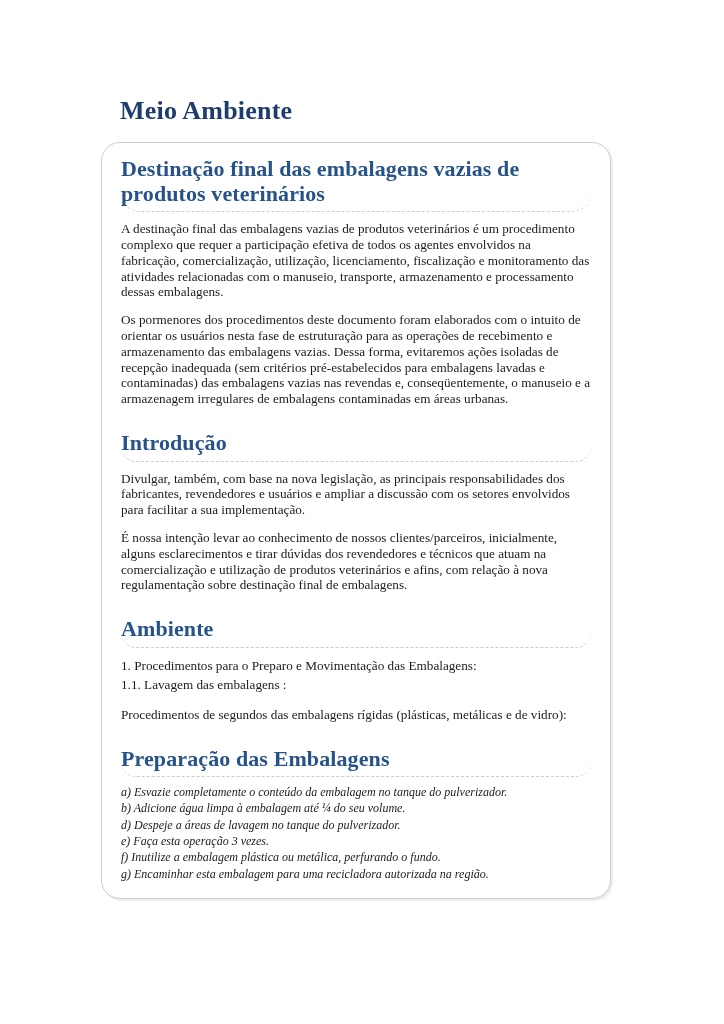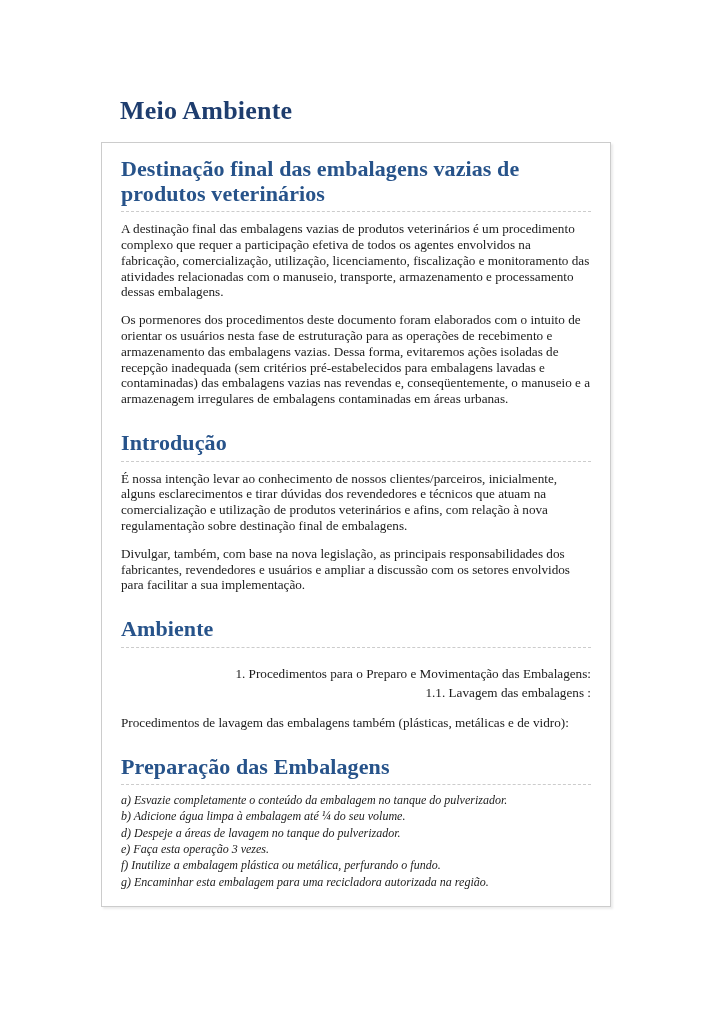--- a/index.html
+++ b/index.html
@@ -1,15 +1,15 @@
 <!DOCTYPE html>
 <html lang="pt" style="--page-title-color: #1e3d6e; --section-heading-color: #27538a; --body-text-color: #1b1b1b; --box-border-color: #cccccc; --divider-color: #cccccc;"><head>
 <meta charset="utf-8">
 <style>
-  * { box-sizing: border-box; }
+  * { box-sizing: border-box; border-radius: 19px; }
   html, body { margin: 0; padding: 0; background: #ffffff; }
   .page {
     position: relative;
     width: 724px;
     height: 1024px;
     background: #ffffff;
     font-family: "Liberation Serif", serif;
     color: var(--body-text-color, #1b1b1b);
     overflow: hidden;
   }
@@ -43,21 +43,21 @@
     padding-bottom: 5px;
     border-bottom: 1px dashed var(--divider-color, #cccccc);
     letter-spacing: 0.1px;
   }
   .section-heading.first { margin-top: 2px; }
   .body-para {
     font-size: 13.2px;
     line-height: 15.8px;
     margin: 9px 0 12px 0;
   }
-  .numbered-block { margin: 16px 0 12px 0; text-align: right; }
+  .numbered-block { margin: 8px 0 12px 0; }
   .numbered-line {
     font-size: 13.2px;
     line-height: 19.5px;
   }
   .steps { margin: 7px 0 2px 0; }
   .step-line {
     font-size: 12px;
     line-height: 16.3px;
     font-style: italic;
   }
@@ -73,32 +73,32 @@
     <div class="article-box">
 
       <h2 class="section-heading first">Destinação final das embalagens vazias de produtos veterinários</h2>
 
       <p class="body-para">A destinação final das embalagens vazias de produtos veterinários é um procedimento complexo que requer a participação efetiva de todos os agentes envolvidos na fabricação, comercialização, utilização, licenciamento, fiscalização e monitoramento das atividades relacionadas com o manuseio, transporte, armazenamento e processamento dessas embalagens.</p>
 
       <p class="body-para">Os pormenores dos procedimentos deste documento foram elaborados com o intuito de orientar os usuários nesta fase de estruturação para as operações de recebimento e armazenamento das embalagens vazias. Dessa forma, evitaremos ações isoladas de recepção inadequada (sem critérios pré-estabelecidos para embalagens lavadas e contaminadas) das embalagens vazias nas revendas e, conseqüentemente, o manuseio e a armazenagem irregulares de embalagens contaminadas em áreas urbanas.</p>
 
       <h2 class="section-heading">Introdução</h2>
 
+      <p class="body-para">Divulgar, também, com base na nova legislação, as principais responsabilidades dos fabricantes, revendedores e usuários e ampliar a discussão com os setores envolvidos para facilitar a sua implementação.</p>
+
       <p class="body-para">É nossa intenção levar ao conhecimento de nossos clientes/parceiros, inicialmente, alguns esclarecimentos e tirar dúvidas dos revendedores e técnicos que atuam na comercialização e utilização de produtos veterinários e afins, com relação à nova regulamentação sobre destinação final de embalagens.</p>
-
-      <p class="body-para">Divulgar, também, com base na nova legislação, as principais responsabilidades dos fabricantes, revendedores e usuários e ampliar a discussão com os setores envolvidos para facilitar a sua implementação.</p>
 
       <h2 class="section-heading">Ambiente</h2>
 
       <div class="numbered-block">
         <div class="numbered-line">1. Procedimentos para o Preparo e Movimentação das Embalagens:</div>
         <div class="numbered-line">1.1. Lavagem das embalagens :</div>
       </div>
 
-      <p class="body-para">Procedimentos de lavagem das embalagens também (plásticas, metálicas e de vidro):</p>
+      <p class="body-para">Procedimentos de segundos das embalagens rígidas (plásticas, metálicas e de vidro):</p>
 
       <h2 class="section-heading">Preparação das Embalagens</h2>
 
       <div class="steps">
         <div class="step-line">a) Esvazie completamente o conteúdo da embalagem no tanque do pulverizador.</div>
         <div class="step-line">b) Adicione água limpa à embalagem até ¼ do seu volume.</div>
         <div class="step-line">d) Despeje a áreas de lavagem no tanque do pulverizador.</div>
         <div class="step-line">e) Faça esta operação 3 vezes.</div>
         <div class="step-line">f) Inutilize a embalagem plástica ou metálica, perfurando o fundo.</div>
         <div class="step-line">g) Encaminhar esta embalagem para uma recicladora autorizada na região.</div>

